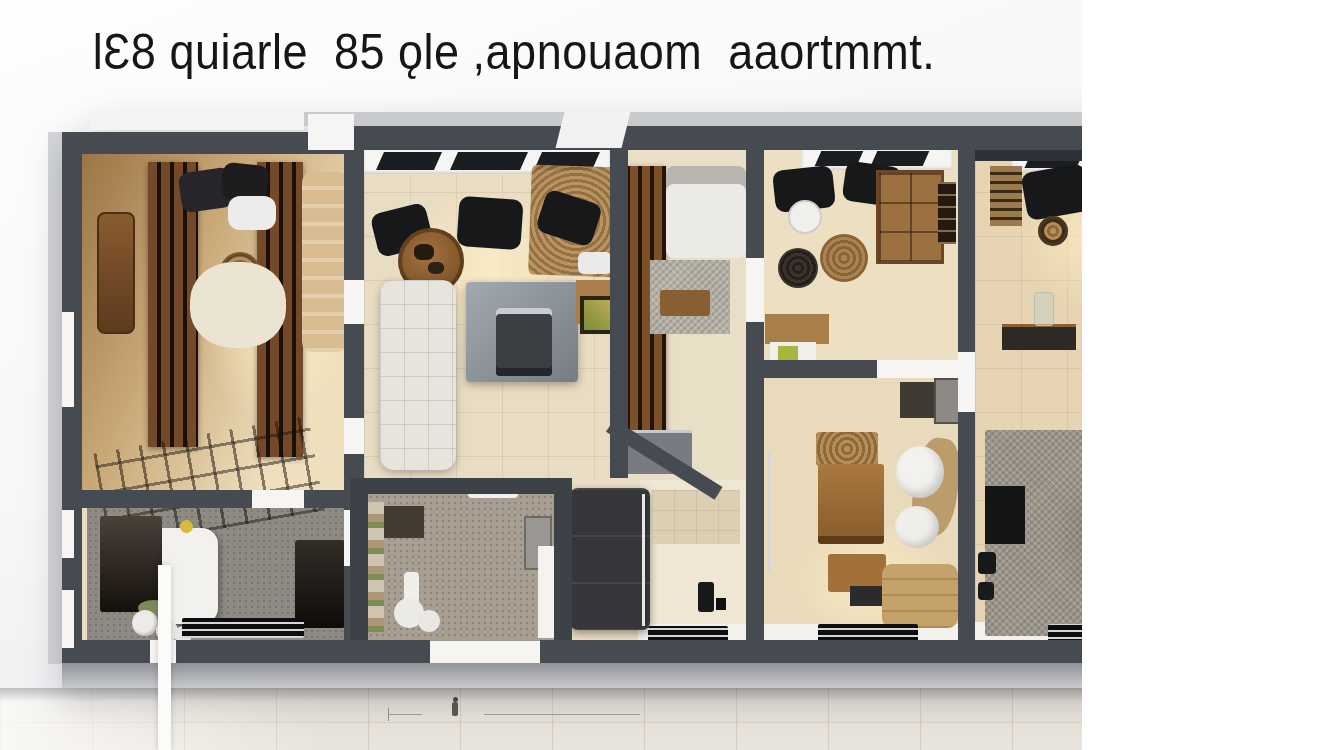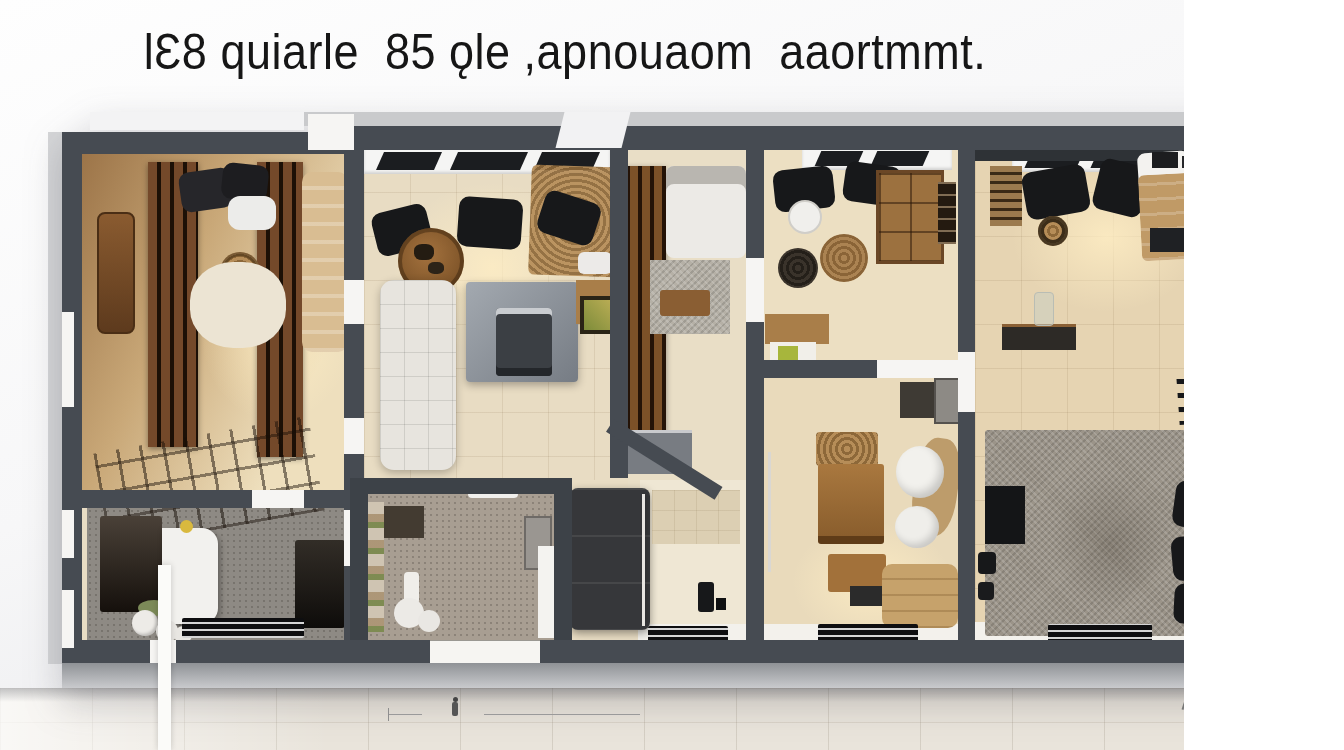--- a/index.html
+++ b/index.html
@@ -1,16 +1,16 @@
 <!DOCTYPE html>
 <html><head>
 <meta charset="utf-8">
 <style>
   html,body{margin:0;padding:0;background:#ffffff;}
-  .scene{position:relative;width:1184px;height:750px;overflow:hidden;
+  .scene{position:relative;width:1082px;height:750px;overflow:hidden;
          font-family:"Liberation Sans",sans-serif;
          background:linear-gradient(160deg,#fefefe 0%,#f7f7f8 45%,#e2e3e7 100%);}
   .scene div{position:absolute;}
   
   .wall{background:#464b52;}
   .wall2{background:#3d4248;}
   .gap{background:#f6f5f3;}
   .circ{border-radius:50%;}
   .tilegrid{background-image:linear-gradient(rgba(120,95,60,.12) 1px,transparent 1px),
             linear-gradient(90deg,rgba(120,95,60,.12) 1px,transparent 1px);

